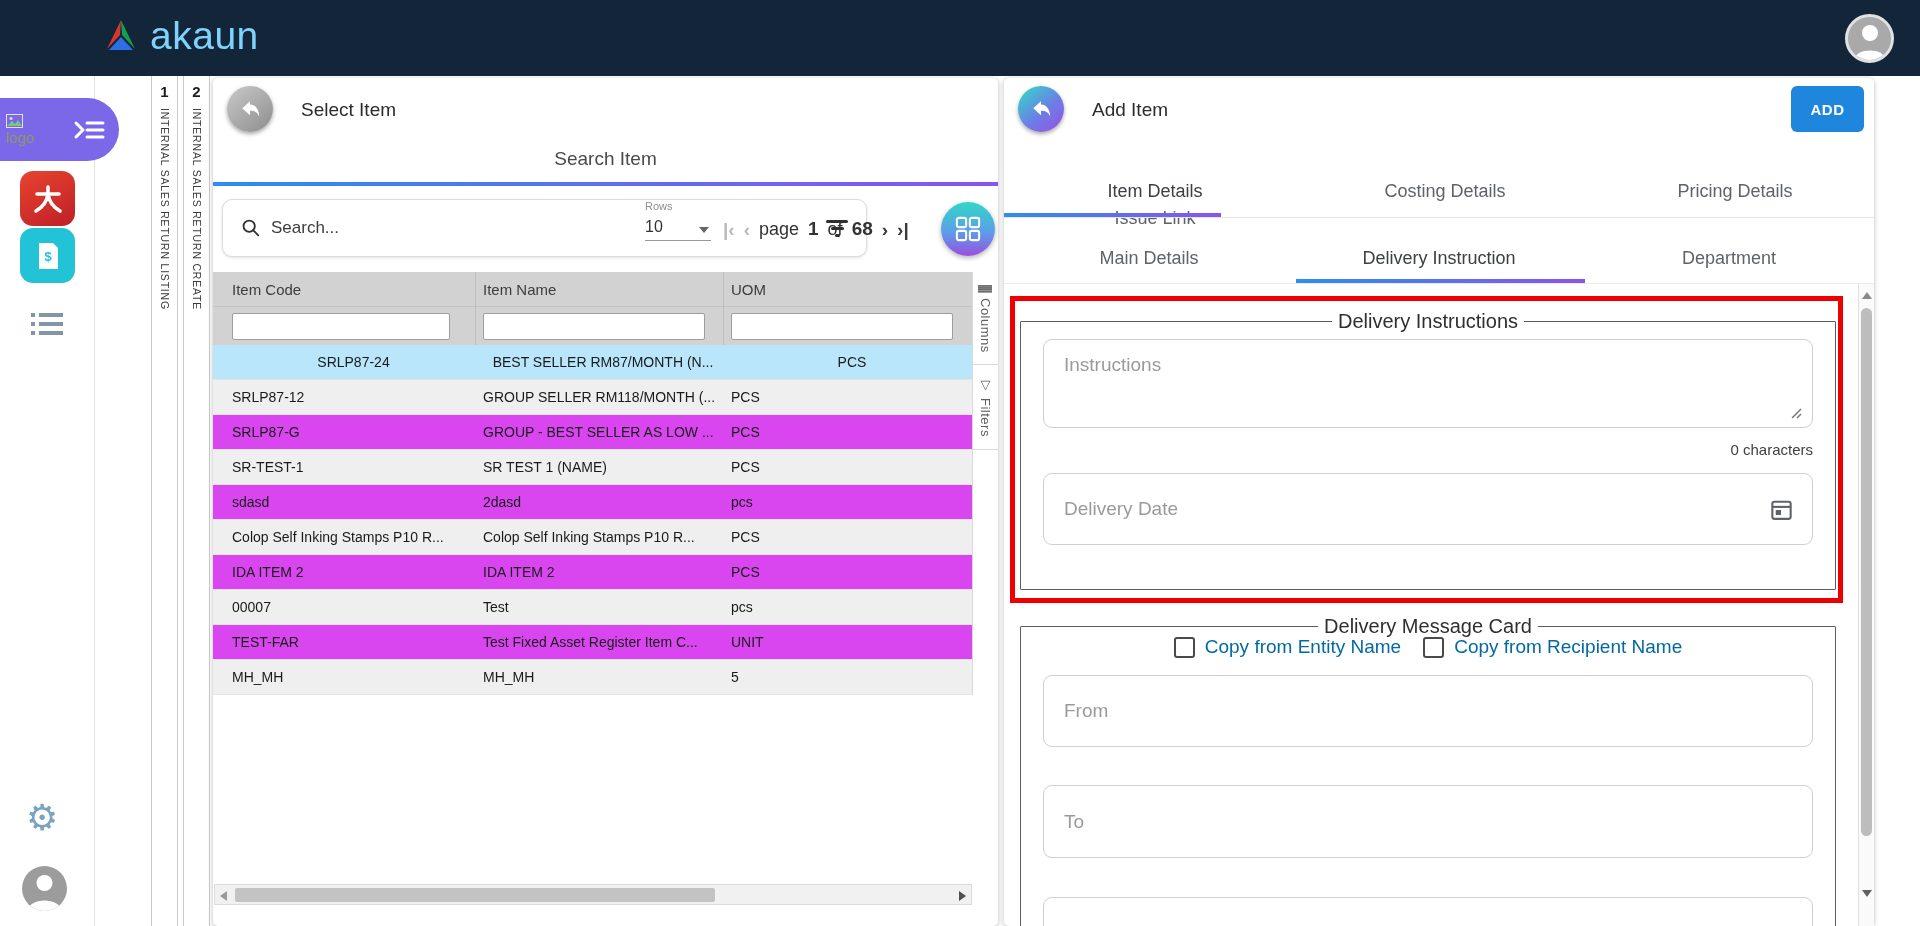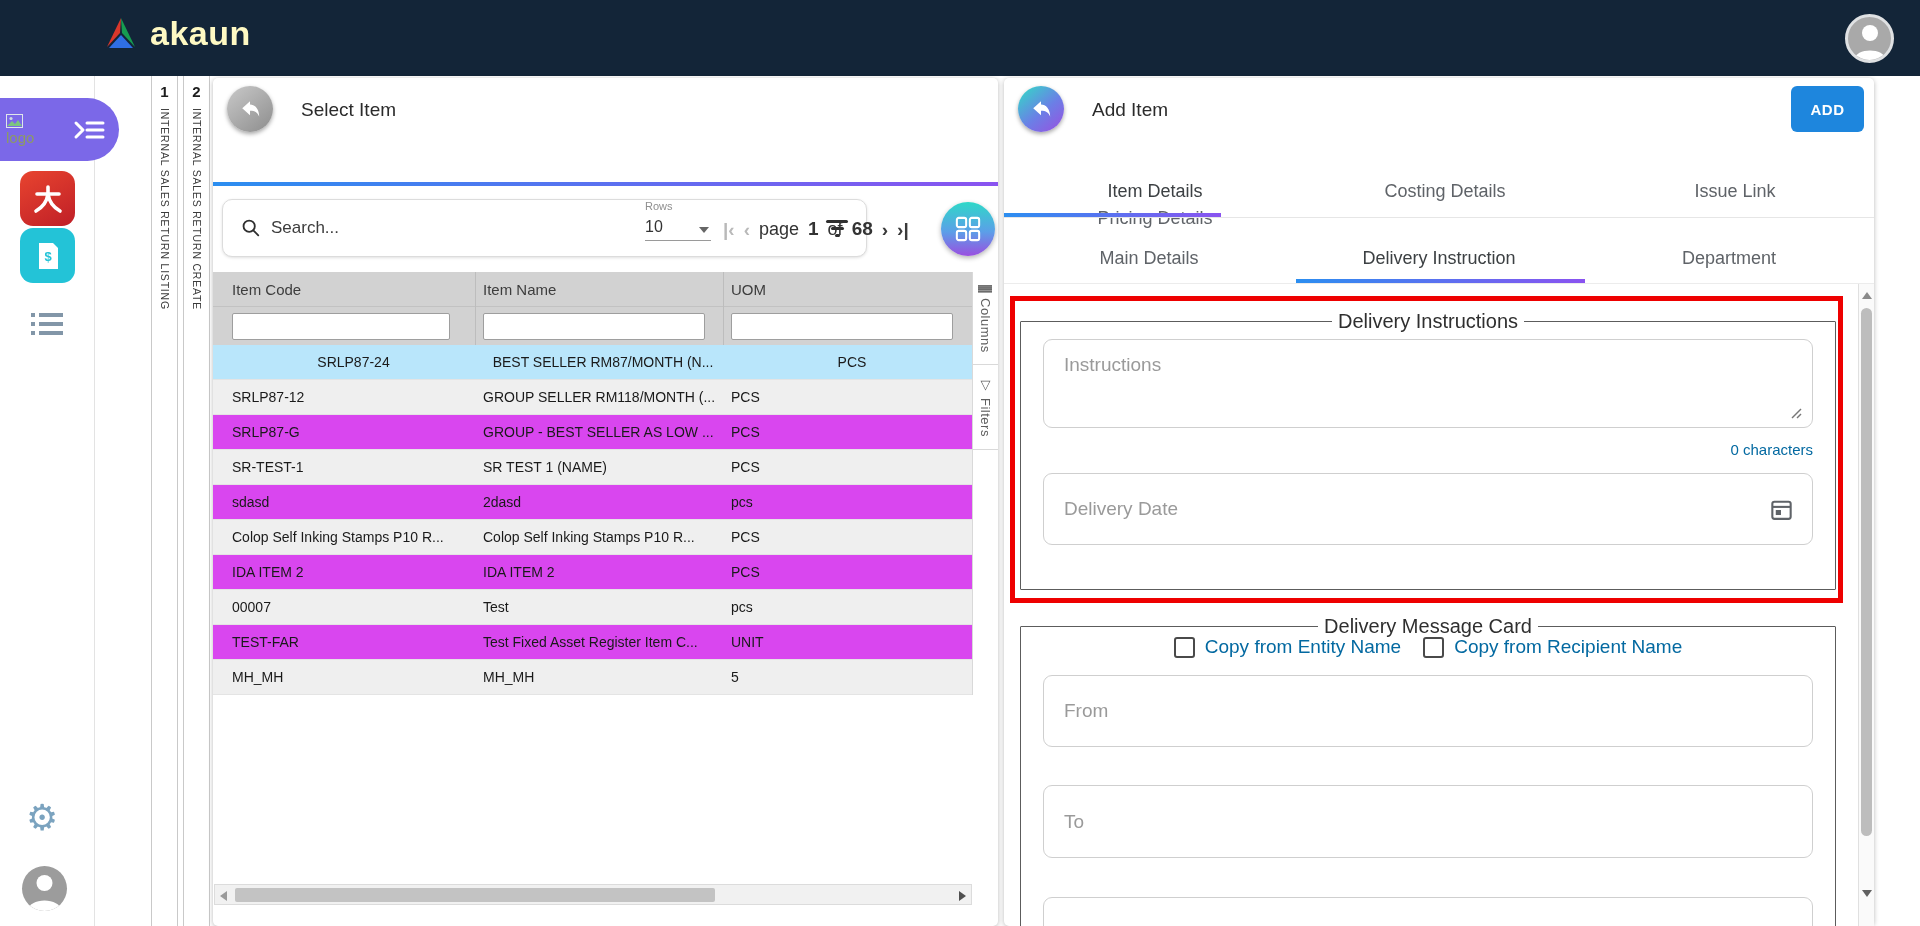--- a/index.html
+++ b/index.html
@@ -3,21 +3,21 @@
 <meta charset="utf-8">
 <style>
   * { margin:0; padding:0; box-sizing:border-box; }
   html,body { background:#fff; }
   body { font-family:"Liberation Sans", sans-serif; }
   .stage { position:relative; width:1920px; height:926px; background:#ffffff; overflow:hidden; }
 
   
   .topbar { position:absolute; left:0; top:0; width:1920px; height:76px; background:#132538; }
   .brand { position:absolute; left:102px; top:14px; display:flex; align-items:center; gap:10px; }
-  .brand-name { color:#fef9c3; font-size:34px; font-weight:bold; letter-spacing:.5px; }
+  .brand-name { color:#7dd3fc; font-size:39px; font-weight:normal; letter-spacing:.5px; }
   .avatar-top { position:absolute; left:1845px; top:14px; width:49px; height:49px; border-radius:50%;
     background:#a9a9a9; border:3px solid #dfe1e3; overflow:hidden; }
 
   
   .sidebar { position:absolute; left:0; top:76px; width:95px; height:850px; background:#fff; border-right:1px solid #e3e3e3; }
   .logo-pill { position:absolute; left:0; top:98px; width:119px; height:63px; background:#7b68e8;
     border-radius:0 32px 32px 0; display:flex; align-items:center; justify-content:space-between; padding:0 14px 0 6px; z-index:5; }
   .logo-pill-left { display:flex; flex-direction:column; align-items:flex-start; line-height:1; }
   .logo-text { color:#8d9b63; font-size:15px; margin-top:2px; }
   .app-icon { position:absolute; left:20px; width:55px; height:55px; border-radius:13px; display:flex; align-items:center; justify-content:center; }
@@ -119,21 +119,21 @@
   .fs-dmc { left:16px; top:537px; width:816px; height:500px; }
   fieldset.fs legend { margin:0 auto; padding:0 6px; font-size:20px; color:#2f2f2f; }
 
   .box-input { position:absolute; border:1px solid #cfcfcf; border-radius:9px; background:#fff; display:flex; align-items:center; }
   .box-input input, .box-input textarea { border:none; outline:none; flex:1; font-size:19px; color:#333; font-family:inherit; resize:none; background:transparent; }
   .box-input input::placeholder, .box-input textarea::placeholder { color:#9a9a9a; }
 
   .instructions-box { left:39px; top:261px; width:770px; height:89px; padding:14px 20px; align-items:center; }
   .instructions-box textarea { height:100%; }
   .resize-glyph { position:absolute; right:10px; bottom:8px; }
-  .char-count { position:absolute; right:61px; top:363px; font-size:15px; color:#0369a1; }
+  .char-count { position:absolute; right:61px; top:363px; font-size:15px; color:#404040; }
   .date-box { left:39px; top:395px; width:770px; height:72px; padding:0 18px 0 20px; }
   .from-box { left:39px; top:597px; width:770px; height:72px; padding:0 20px; }
   .to-box { left:39px; top:707px; width:770px; height:73px; padding:0 20px; }
   .extra-box { left:39px; top:819px; width:770px; height:80px; padding:0 20px; }
 
   .chk-row { position:absolute; left:16px; top:558px; width:816px; display:flex; justify-content:center; gap:22px; align-items:center; }
   .chk-group { display:flex; align-items:center; gap:10px; cursor:pointer; }
   .chk-box { width:21px; height:21px; border:2px solid #4a4a4a; border-radius:3px; background:#fff; }
   .chk-label { font-size:19px; color:#0369a1; }
 
@@ -223,20 +223,21 @@
     <div class="vstrip-label">INTERNAL SALES RETURN CREATE</div>
   </div>
 
   <div class="card left-card">
     <div class="back-btn back-gray">
       <svg width="24" height="24" viewBox="0 0 34 34">
         <path d="M17 6 L6 16 L17 26 L17 19.5 C24 19.5 28 22 30 28 C30 17 24 10.5 17 10.5 Z" fill="#fff"></path>
       </svg>
     </div>
     <div class="panel-title">Select Item</div>
+    <div class="search-item-tab">Search Item</div>
     <div class="grad-line"></div>
 
     <div class="search-bar">
       <svg width="20" height="20" viewBox="0 0 22 22">
         <circle cx="9" cy="9" r="6.2" fill="none" stroke="#2f2f2f" stroke-width="2"></circle>
         <line x1="13.5" y1="13.5" x2="19" y2="19" stroke="#2f2f2f" stroke-width="2" stroke-linecap="round"></line>
       </svg>
       <input type="text" placeholder="Search..." style="">
       <span class="filter-list-icon">
         <i style="width:22px"></i>
@@ -372,22 +373,22 @@
       <svg width="24" height="24" viewBox="0 0 34 34">
         <path d="M17 6 L6 16 L17 26 L17 19.5 C24 19.5 28 22 30 28 C30 17 24 10.5 17 10.5 Z" fill="#fff"></path>
       </svg>
     </div>
     <div class="panel-title">Add Item</div>
     <button class="add-btn">ADD</button>
 
     <div class="tabs-row">
       <div class="active">Item Details</div>
       <div>Costing Details</div>
+      <div>Pricing Details</div>
       <div>Issue Link</div>
-      <div>Pricing Details</div>
     </div>
     <div class="tab-underline"></div>
     <div class="tabs-divider"></div>
 
     <div class="subtabs-row">
       <div>Main Details</div>
       <div class="active">Delivery Instruction</div>
       <div>Department</div>
     </div>
     <div class="subtab-underline"></div>

